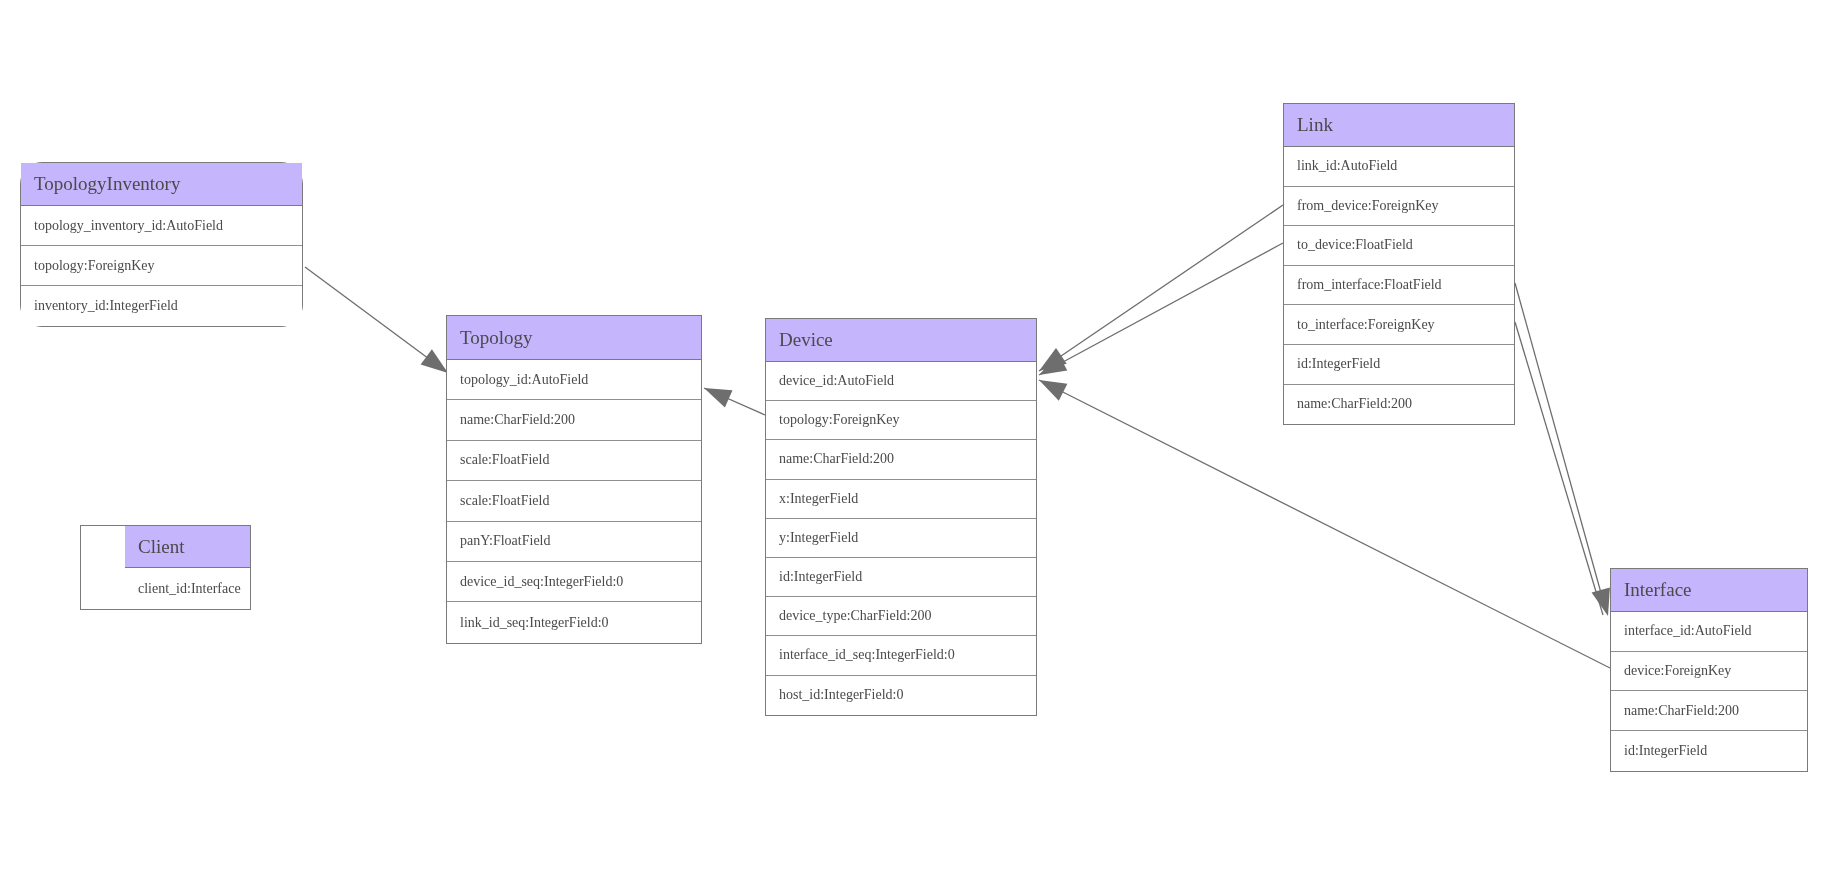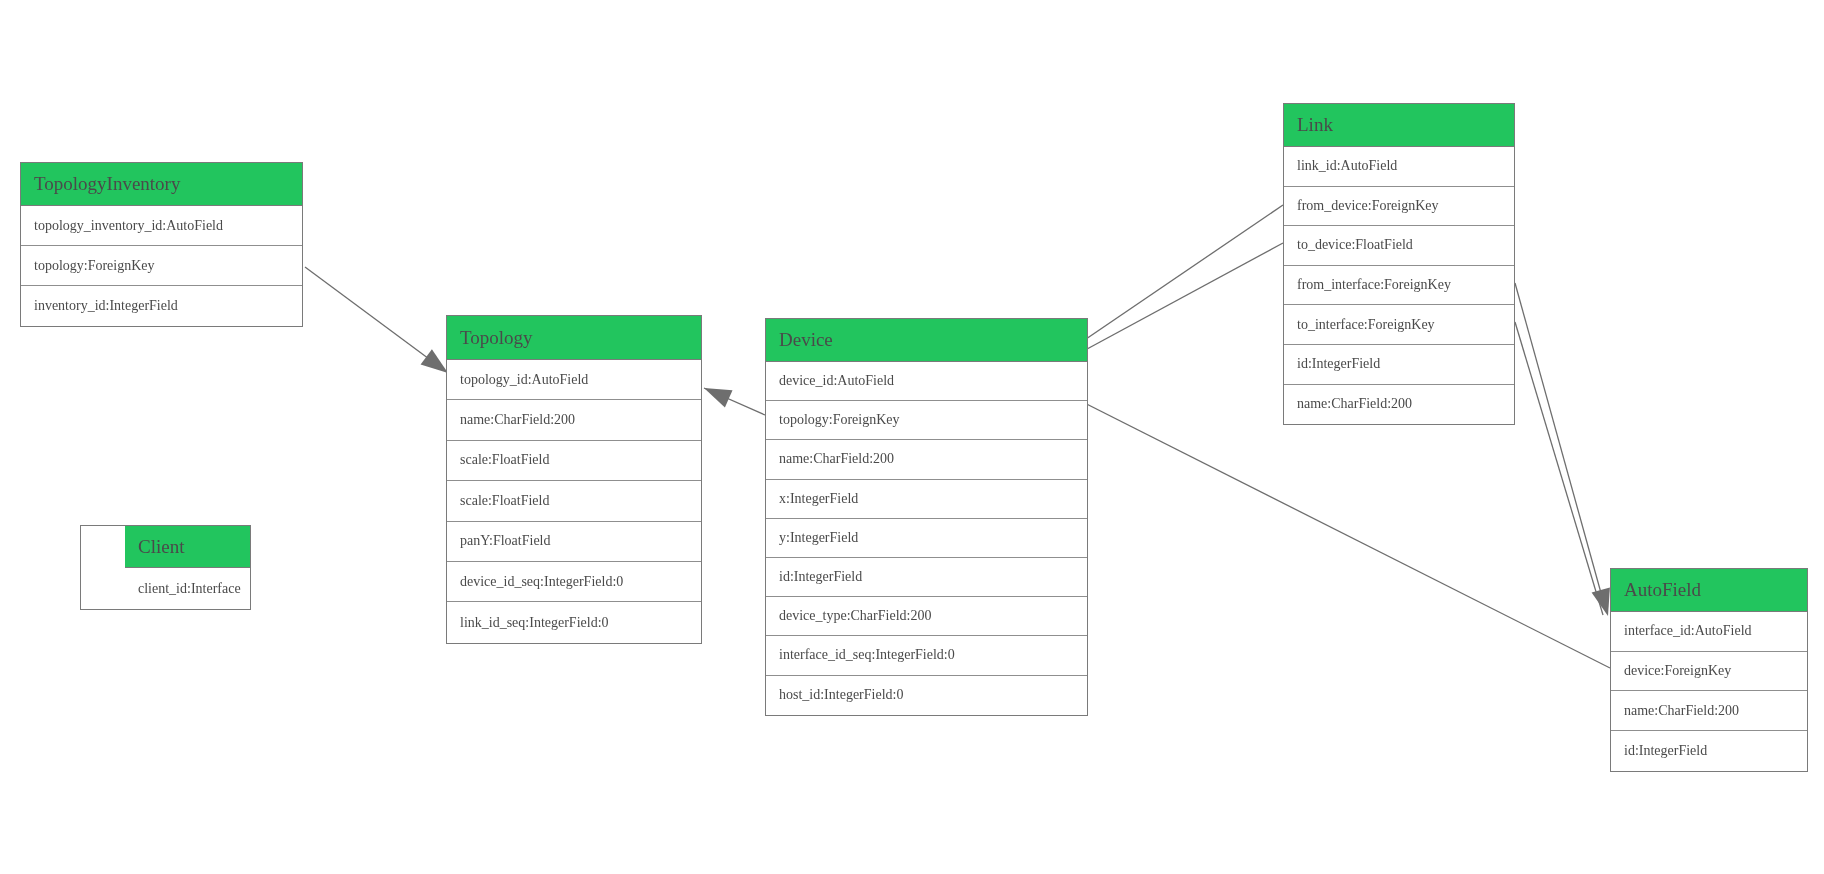--- a/index.html
+++ b/index.html
@@ -17,21 +17,21 @@
     width: 1824px; height: 874px;
     pointer-events: none;
   }
   .entity {
     position: absolute;
     background: #ffffff;
     border: 1.5px solid #7a7a7a;
     box-sizing: border-box;
   }
   .entity-header {
-    background: #22c55e;
+    background: #c4b5fd;
     border-bottom: 1.5px solid #7a7a7a;
     height: var(--hh, 43px);
     display: flex;
     align-items: center;
     padding-left: 13px;
     font-size: 19px;
     color: #4a4a4a;
     white-space: nowrap;
     box-sizing: border-box;
   }
@@ -72,21 +72,21 @@
 
     <line class="edge" x1="1610" y1="668" x2="1039" y2="380"></line>
     <polygon class="arrowhead" points="1039,380 1067.4,383.7 1058.8,400.7"></polygon>
 
     <line class="edge" x1="1515" y1="283" x2="1606" y2="611"></line>
 
     <line class="edge" x1="1515" y1="322" x2="1603" y2="615"></line>
     <polygon class="arrowhead" points="1608,616 1591.6,592.6 1609.9,587.4"></polygon>
   </svg>
 
-  <div class="entity" style="left:20px; top:162px; width:283px; --hh:43px; --rh:40px;">
+  <div class="entity" style="left:20px; top:162px; width:283px;border-radius:22px; --hh:43px; --rh:40px;">
     <div class="entity-header">TopologyInventory</div>
     <div class="field">topology_inventory_id:AutoField</div>
     <div class="field">topology:ForeignKey</div>
     <div class="field">inventory_id:IntegerField</div>
   </div>
 
   <div class="entity" style="left:446px; top:315px; width:256px; --hh:44px; --rh:40.4px;">
     <div class="entity-header">Topology</div>
     <div class="field">topology_id:AutoField</div>
     <div class="field">name:CharField:200</div>
@@ -95,45 +95,45 @@
     <div class="field">panY:FloatField</div>
     <div class="field">device_id_seq:IntegerField:0</div>
     <div class="field">link_id_seq:IntegerField:0</div>
   </div>
 
   <div class="entity" style="left:80px; top:525px; width:171px;padding-left:44px; --hh:42px; --rh:41px;">
     <div class="entity-header">Client</div>
     <div class="field">client_id:Interface</div>
   </div>
 
-  <div class="entity" style="left:765px; top:318px; width:323px;text-align:right; --hh:43px; --rh:39.2px;">
+  <div class="entity" style="left:765px; top:318px; width:272px;text-align:right; --hh:43px; --rh:39.2px;">
     <div class="entity-header">Device</div>
     <div class="field">device_id:AutoField</div>
     <div class="field">topology:ForeignKey</div>
     <div class="field">name:CharField:200</div>
     <div class="field">x:IntegerField</div>
     <div class="field">y:IntegerField</div>
     <div class="field">id:IntegerField</div>
     <div class="field">device_type:CharField:200</div>
     <div class="field">interface_id_seq:IntegerField:0</div>
     <div class="field">host_id:IntegerField:0</div>
   </div>
 
   <div class="entity" style="left:1283px; top:103px; width:232px; --hh:43px; --rh:39.6px;">
     <div class="entity-header">Link</div>
     <div class="field">link_id:AutoField</div>
     <div class="field">from_device:ForeignKey</div>
     <div class="field">to_device:FloatField</div>
-    <div class="field">from_interface:ForeignKey</div>
+    <div class="field">from_interface:FloatField</div>
     <div class="field">to_interface:ForeignKey</div>
     <div class="field">id:IntegerField</div>
     <div class="field">name:CharField:200</div>
   </div>
 
   <div class="entity" style="left:1610px; top:568px; width:198px; --hh:43px; --rh:39.7px;">
-    <div class="entity-header">AutoField</div>
+    <div class="entity-header">Interface</div>
     <div class="field">interface_id:AutoField</div>
     <div class="field">device:ForeignKey</div>
     <div class="field">name:CharField:200</div>
     <div class="field">id:IntegerField</div>
   </div>
 
 </div>
 
 </body></html>

